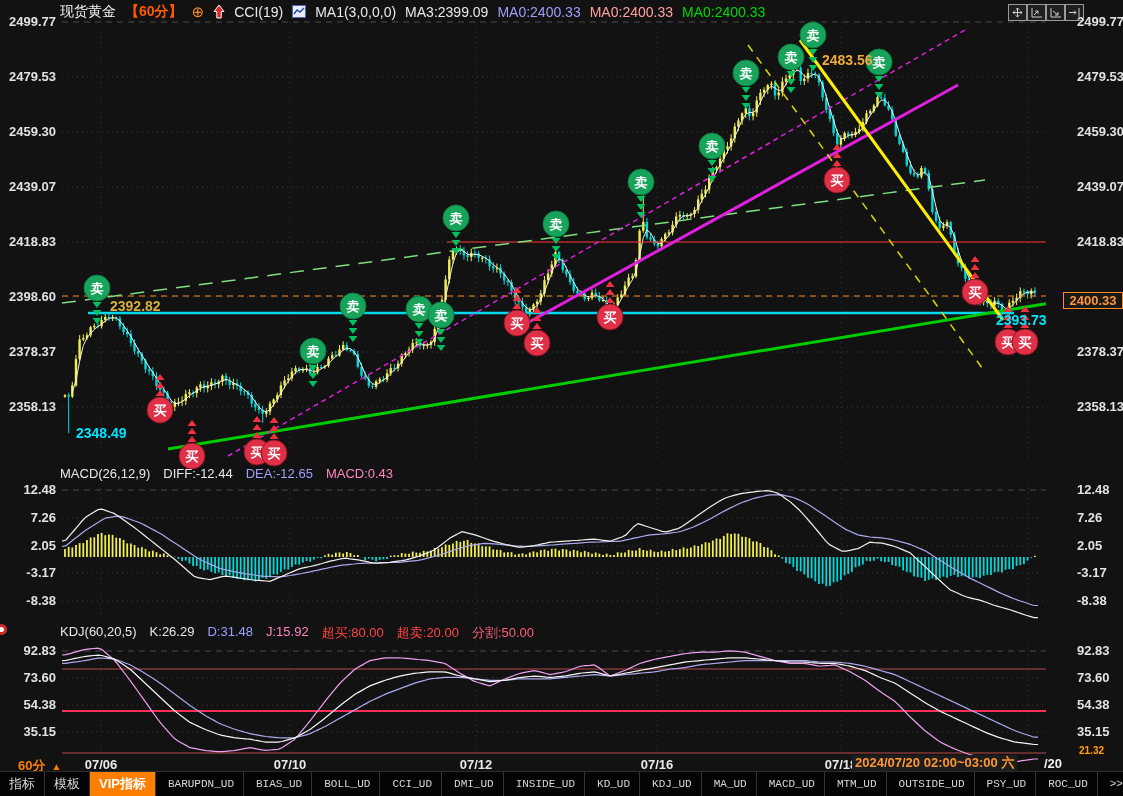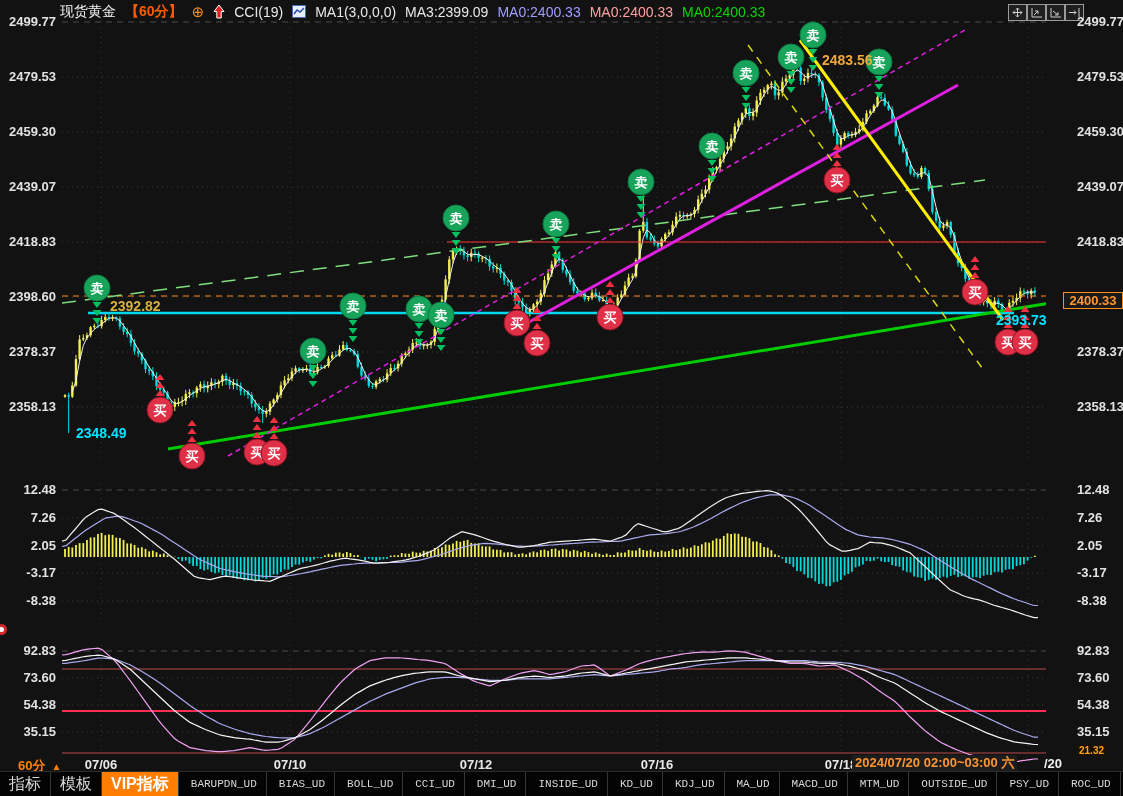--- a/index.html
+++ b/index.html
@@ -29,21 +29,21 @@
   .dt{position:absolute;top:757px;transform:translateX(-50%);font-size:13px;font-weight:700;color:#e8e8e8;}
   .info{position:absolute;top:755px;left:852px;background:#1d1d1d;color:#ff9632;font-size:13px;
         font-weight:700;padding:0 3px;line-height:16px;white-space:nowrap;z-index:4;}
   .p20{position:absolute;top:756px;left:1044px;color:#f0f0f0;font-weight:700;font-size:13px;z-index:3;}
   .per{position:absolute;top:757px;left:18px;color:#ff8000;font-weight:700;font-size:13px;display:flex;gap:6px;align-items:center;}
   .per .tri{font-size:10px;}
   .redot{position:absolute;left:-4px;top:624px;width:5px;height:5px;border:3px solid #d02828;
          border-radius:50%;background:#fff;}
   .tb{position:absolute;left:0;bottom:0;width:1123px;height:24px;background:#040404;
       border-top:1px solid #2c2c2c;display:flex;align-items:stretch;z-index:6;}
-  .tbi{display:flex;align-items:center;padding:0 9px;color:#d8d8d8;font-size:16px;
+  .tbi{display:flex;align-items:center;padding:0 9px;color:#d8d8d8;font-size:13px;
        border-right:1px solid #353535;cursor:default;white-space:nowrap;}
   .tbi.mono{font-family:"Liberation Mono",monospace;font-size:11px;padding-left:12px;}
   .tbi.act{background:#ff7d00;color:#fff;font-weight:700;}
 </style>
 </head>
 <body>
 
 <div class="app">
   <svg id="plot" width="1123" height="796">
       <defs>
@@ -1127,21 +1127,36 @@
     <svg width="13" height="11">
         <path d="M2 1v9h10M4 4l5 4M9 8V5M9 8H6" stroke="#cfcfcf" fill="none"></path>
       </svg>
   </div>
   <div class="ticon" style="left:1065px;">
     <svg width="13" height="11">
         <path d="M1 5.5h7M8 5.5L6 3.5M8 5.5L6 7.5M11 1v9" stroke="#cfcfcf" fill="none"></path>
       </svg>
   </div>
 
+  <div class="ihdr" style="top:466px;">
+    <span class="wht">MACD(26,12,9)</span>
+    <span class="wht">DIFF:-12.44</span>
+    <span class="lav">DEA:-12.65</span>
+    <span class="pnk2">MACD:0.43</span>
+  </div>
 
+  <div class="ihdr" style="top:624px;">
+    <span class="wht">KDJ(60,20,5)</span>
+    <span class="wht">K:26.29</span>
+    <span class="lav">D:31.48</span>
+    <span class="pnk2">J:15.92</span>
+    <span class="redtx">超买:80.00</span>
+    <span class="redtx">超卖:20.00</span>
+    <span class="div2">分割:50.00</span>
+  </div>
 
   <div class="redot"></div>
 
   <div id="labels">
       <div class="al all" style="top: 15px;">2499.77</div>
       <div class="al alr" style="top: 15px;">2499.77</div>
       <div class="al all" style="top: 70px;">2479.53</div>
       <div class="al alr" style="top: 70px;">2479.53</div>
       <div class="al all" style="top: 125px;">2459.30</div>
       <div class="al alr" style="top: 125px;">2459.30</div>

